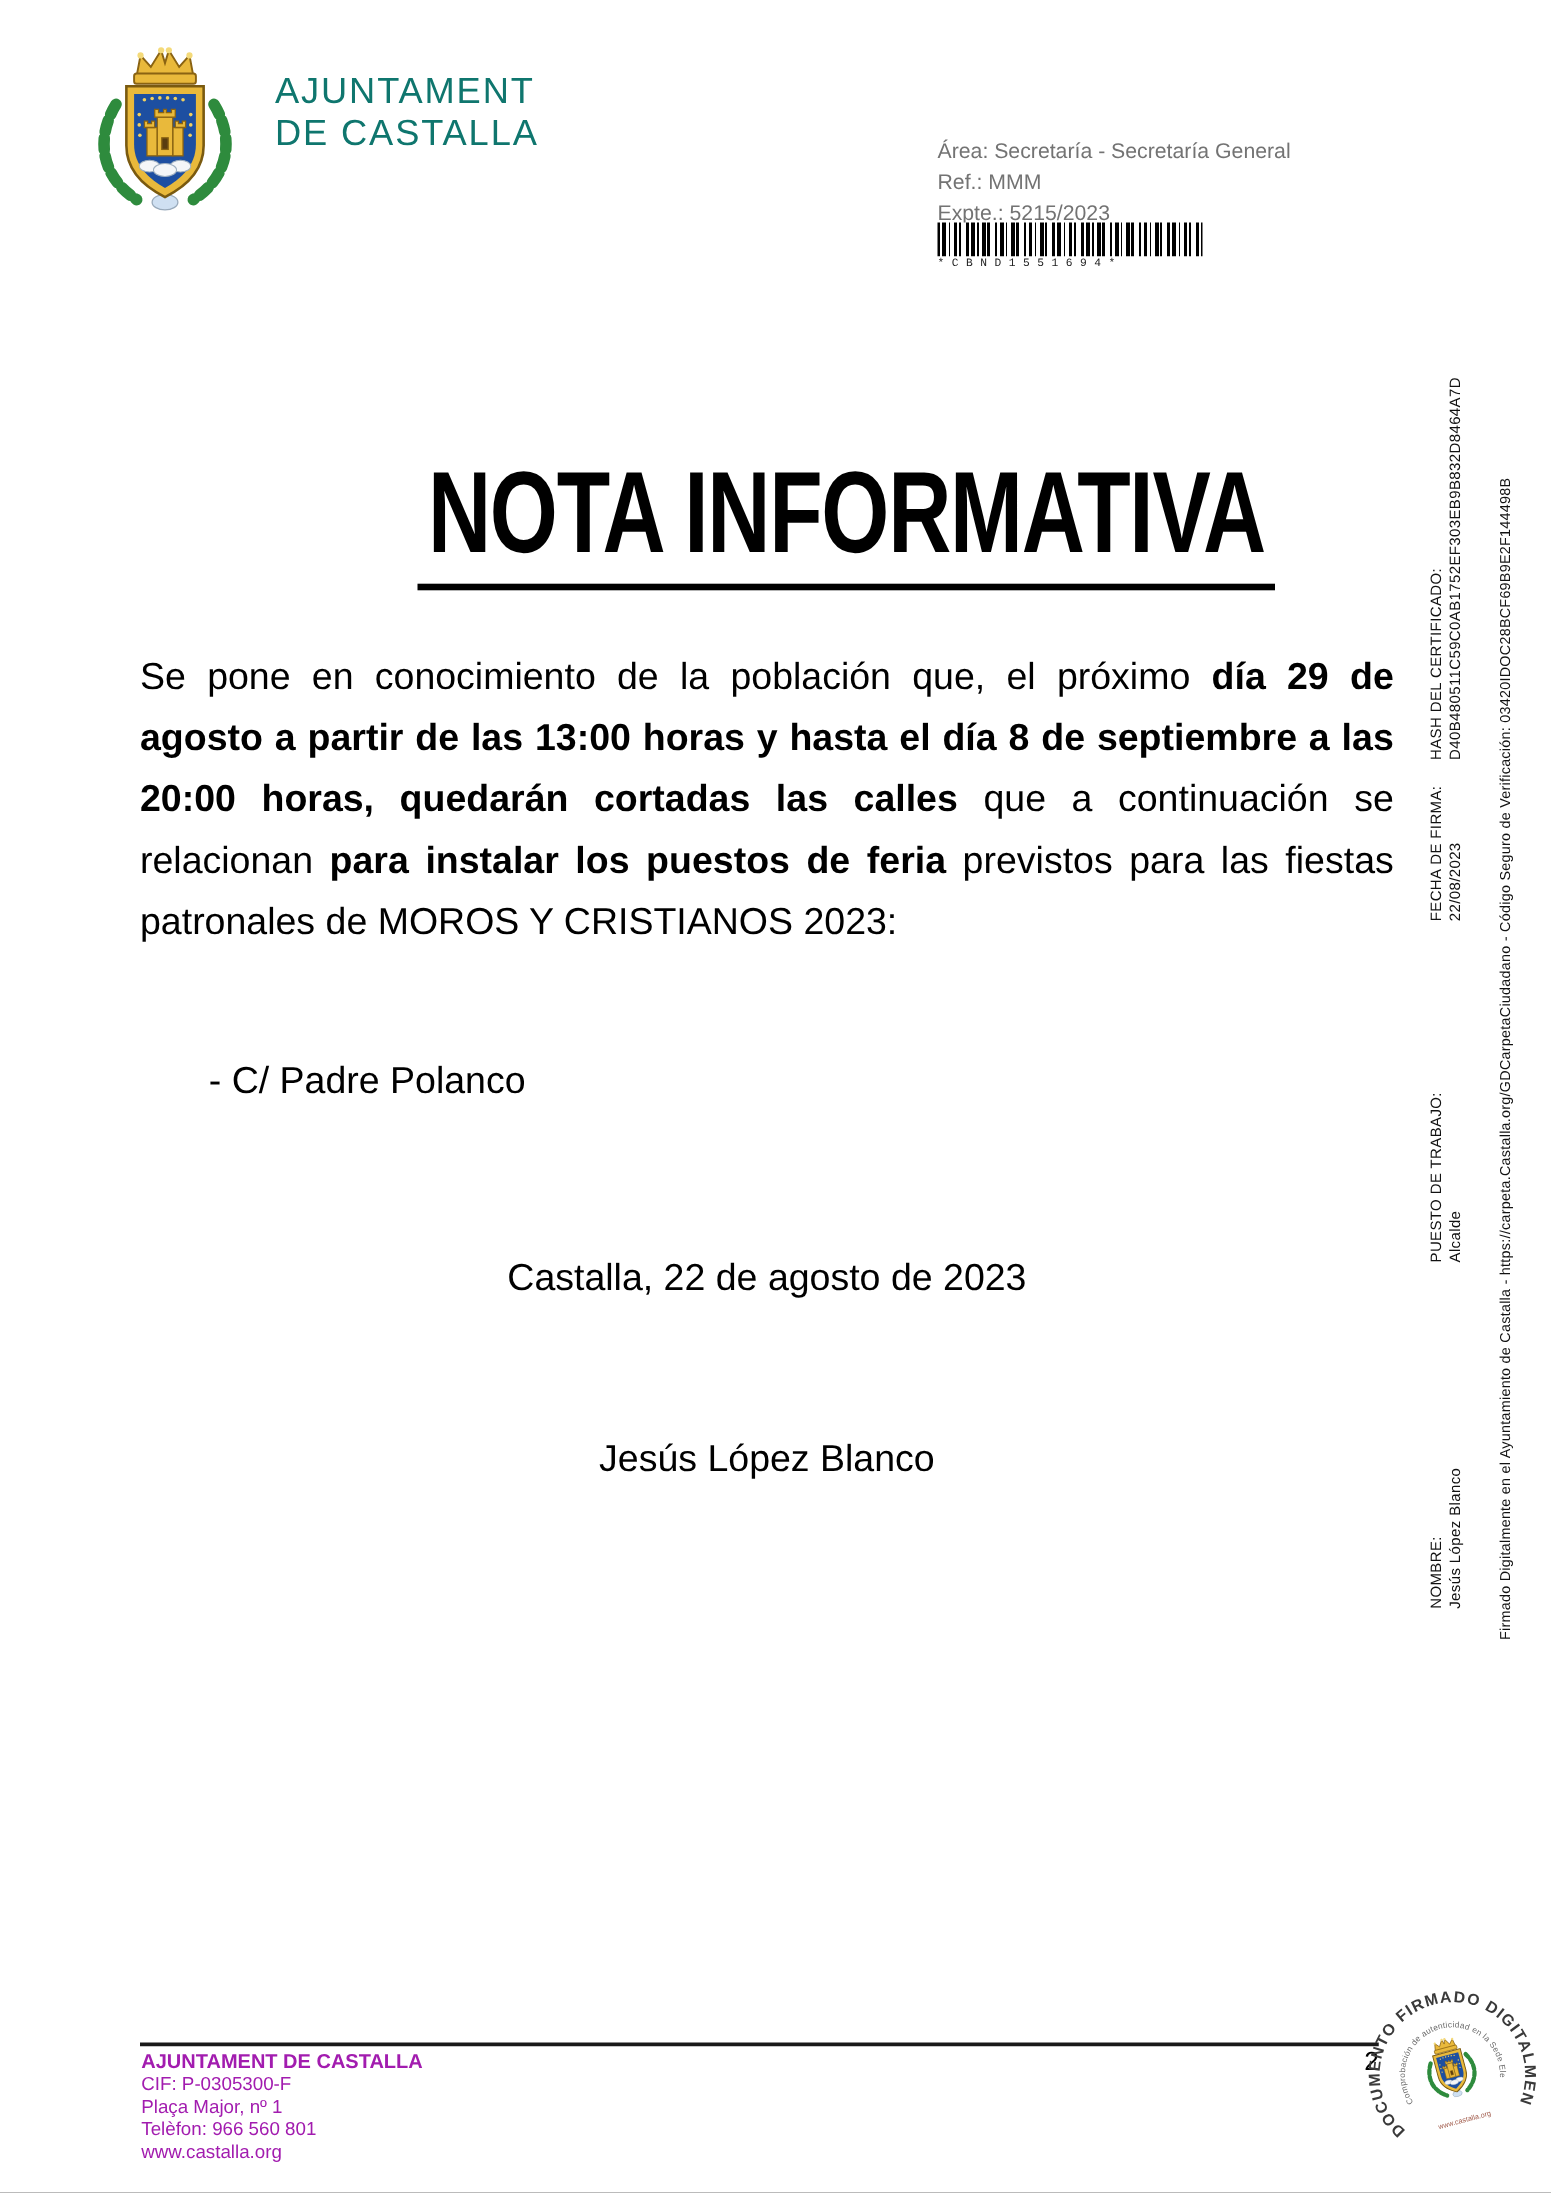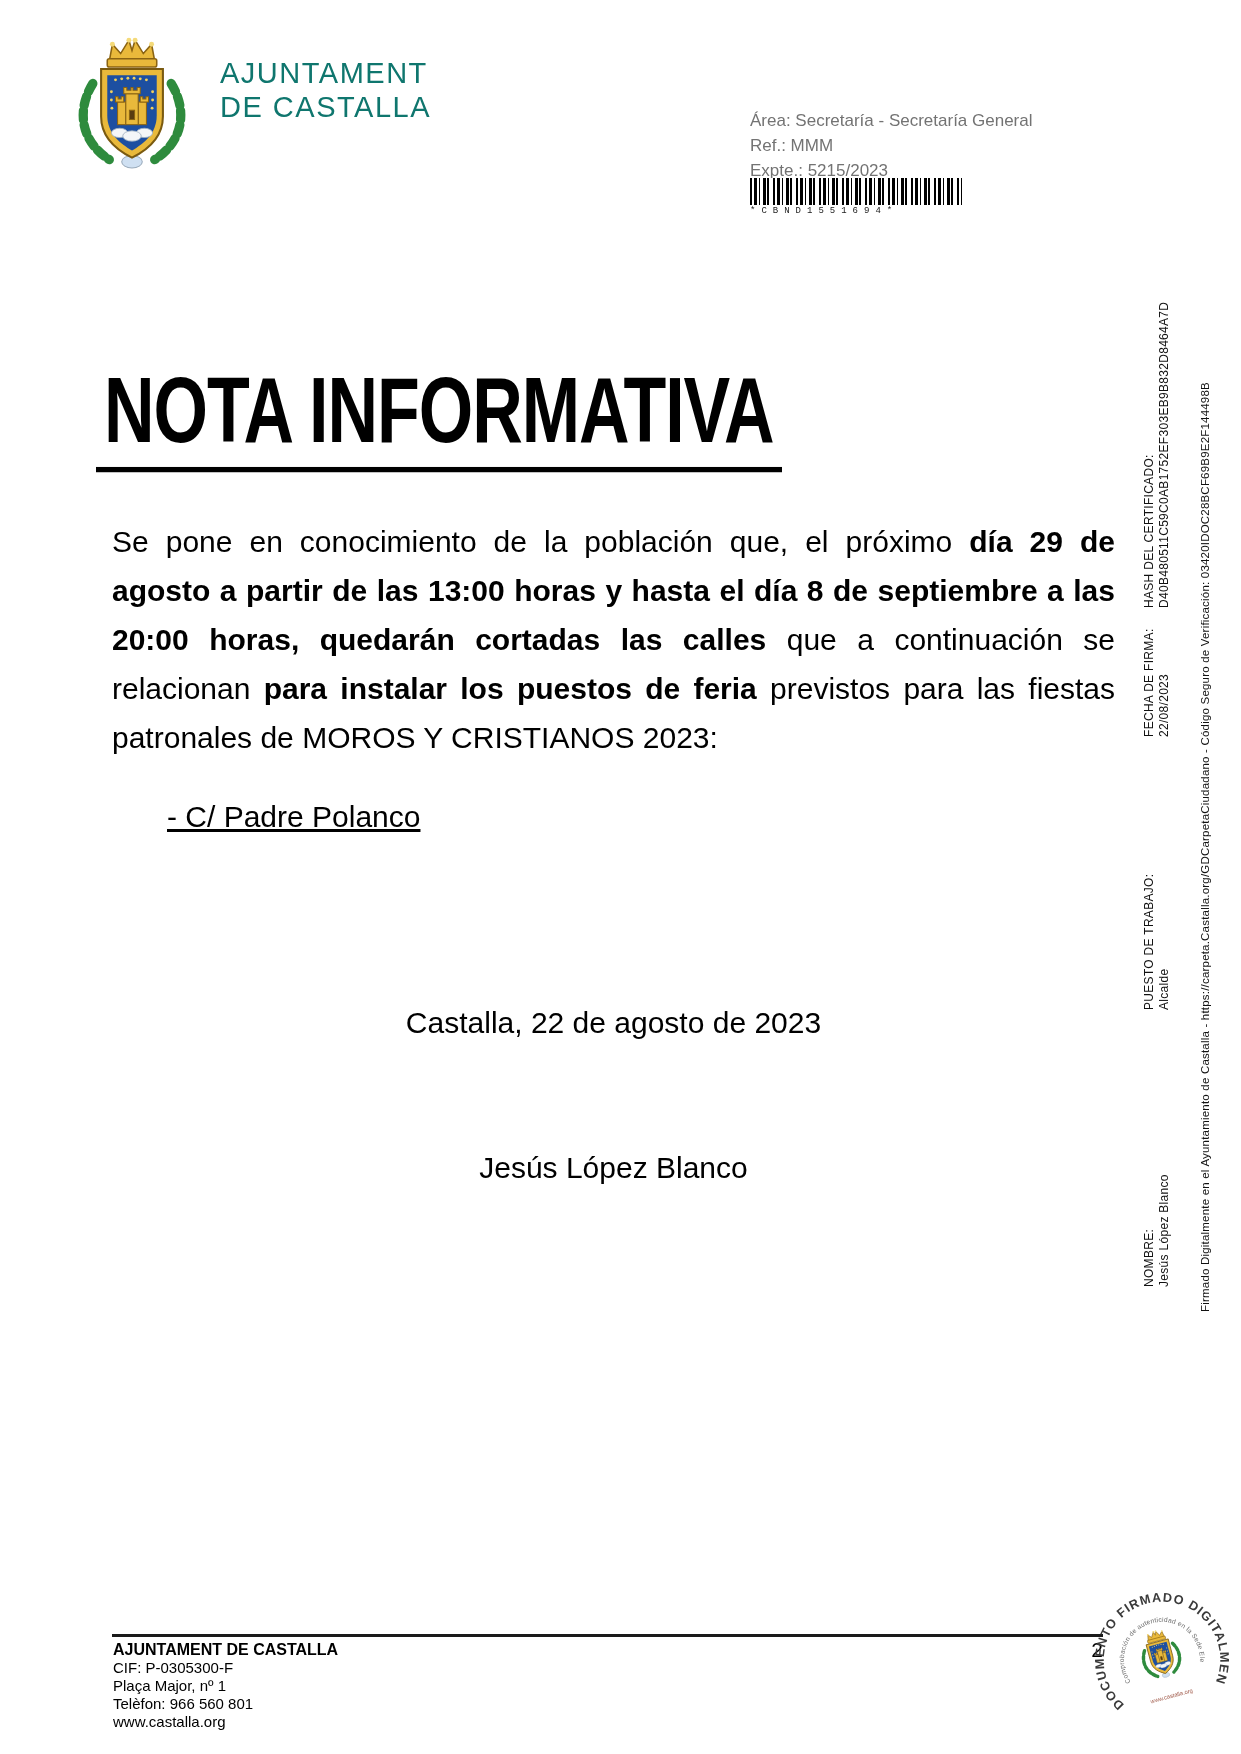--- a/index.html
+++ b/index.html
@@ -11,45 +11,45 @@
   .org-name{position:absolute;left:220px;top:56px;font-size:29px;line-height:34px;
             letter-spacing:1.5px;color:#0f766e;}
   .meta{position:absolute;left:750px;top:108px;font-size:17px;line-height:25px;color:#737373;}
   .barcode{position:absolute;left:750px;top:178px;width:212px;height:27px;background:
     repeating-linear-gradient(90deg,#000 0 2px,#fff 2px 4px,#000 4px 7px,#fff 7px 9px,
     #000 9px 10px,#fff 10px 13px,#000 13px 16px,#fff 16px 17px,#000 17px 19px,#fff 19px 23px);}
   .barcode-text{position:absolute;left:750px;top:206px;width:212px;text-align:left;
     font-family:"Liberation Mono",monospace;font-size:9px;letter-spacing:6px;color:#222;}
 
   
-  .title-wrap{position:absolute;left:96px;top:364px;width:892px;text-align:left;}
+  .title-wrap{position:absolute;left:128px;top:364px;width:892px;text-align:right;}
   .doc-title{display:inline-block;font-weight:bold;font-size:70px;line-height:1;
     letter-spacing:-1px;transform:scaleY(1.32);transform-origin:top center;
     border-bottom:4px solid #000;padding:0 8px 8px;}
 
   
   .para{position:absolute;left:112px;top:517px;width:1003px;font-size:30px;
         line-height:49px;text-align:justify;}
-  .street{position:absolute;left:167px;top:800px;font-size:30px;text-decoration:underline;}
+  .street{position:absolute;left:167px;top:848px;font-size:30px;}
   .date-line{position:absolute;left:112px;top:1006px;width:1003px;text-align:center;font-size:30px;}
   .role-line{position:absolute;left:112px;top:1112px;width:1003px;text-align:center;font-size:30px;}
   .name-line{position:absolute;left:112px;top:1151px;width:1003px;text-align:center;font-size:30px;}
 
   
   .vgroup{position:absolute;transform:rotate(-90deg);transform-origin:0 0;
           font-size:12px;line-height:14.5px;letter-spacing:.3px;white-space:nowrap;color:#111;}
   .v-hash{left:1142px;top:608px;}
   .v-fecha{left:1142px;top:737px;}
   .v-puesto{left:1142px;top:1010px;}
   .v-nombre{left:1142px;top:1287px;}
   .v-firmado{left:1198px;top:1312px;font-size:11.5px;letter-spacing:.2px;}
 
   
   .footer-rule{position:absolute;left:112px;top:1634px;width:991px;height:3px;background:#1a1a1a;}
-  .footer-text{position:absolute;left:113px;top:1641px;font-size:15px;line-height:18px;color:#000000;}
+  .footer-text{position:absolute;left:113px;top:1641px;font-size:15px;line-height:18px;color:#a21caf;}
   .footer-text .f-bold{font-weight:bold;font-size:16px;}
   .page-num{position:absolute;left:1059px;top:1638px;width:44px;text-align:right;font-size:21px;}
 
   
   .seal{position:absolute;left:1088px;top:1586px;width:148px;height:148px;transform:rotate(-15deg);}
 </style>
 </head>
 <body>
 
 <svg width="0" height="0" style="position:absolute" aria-hidden="true">

